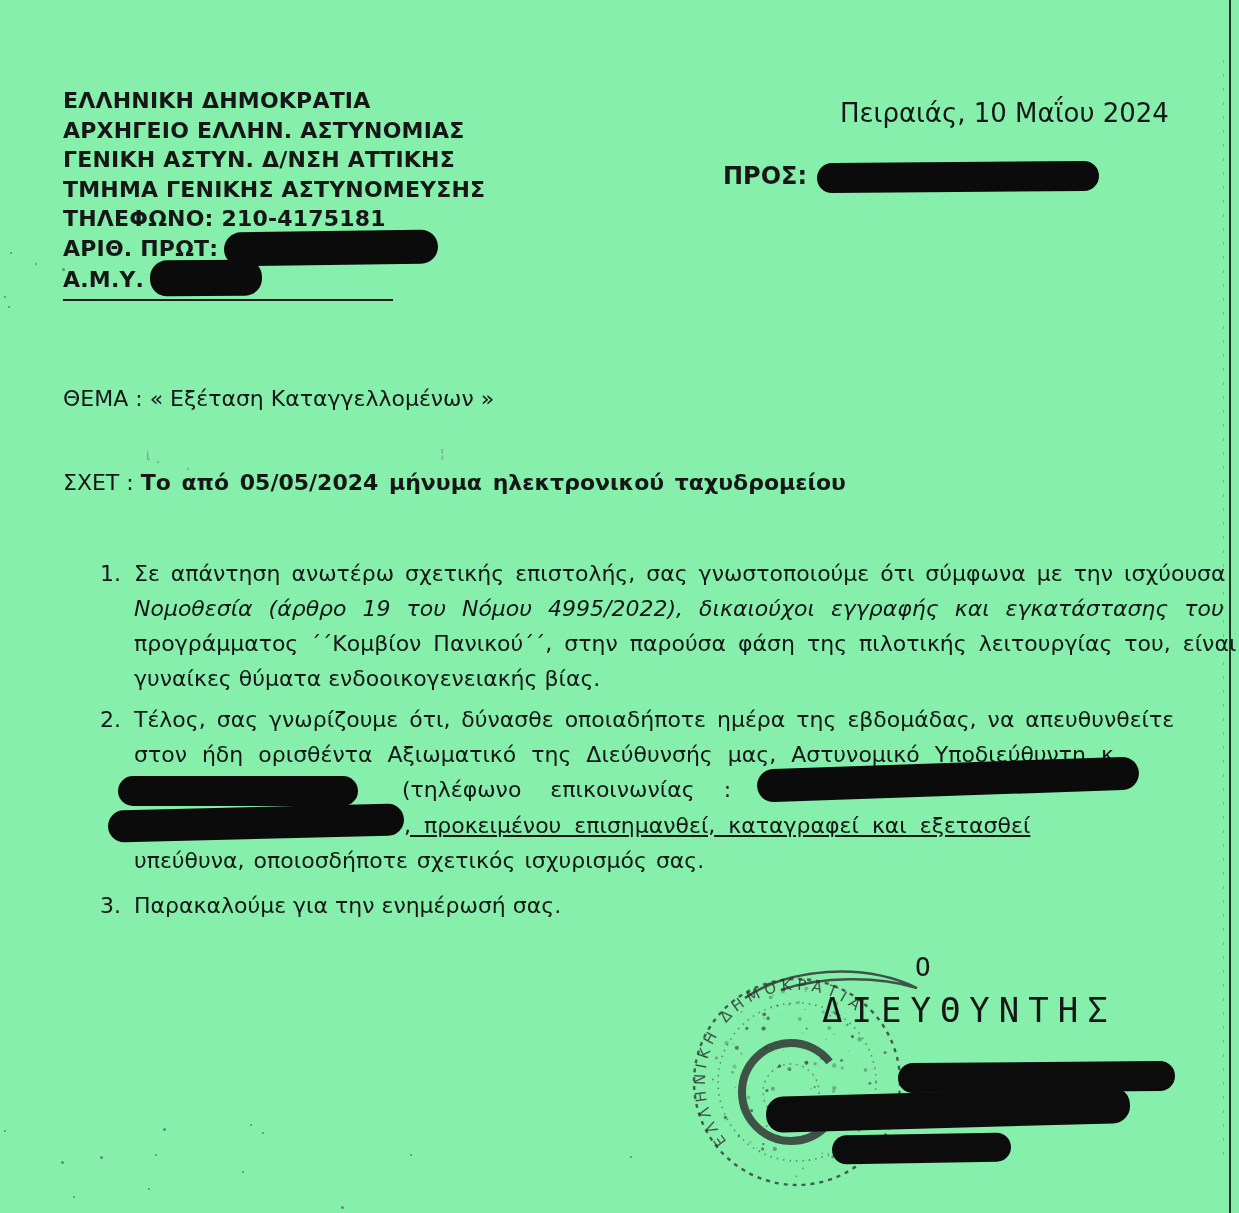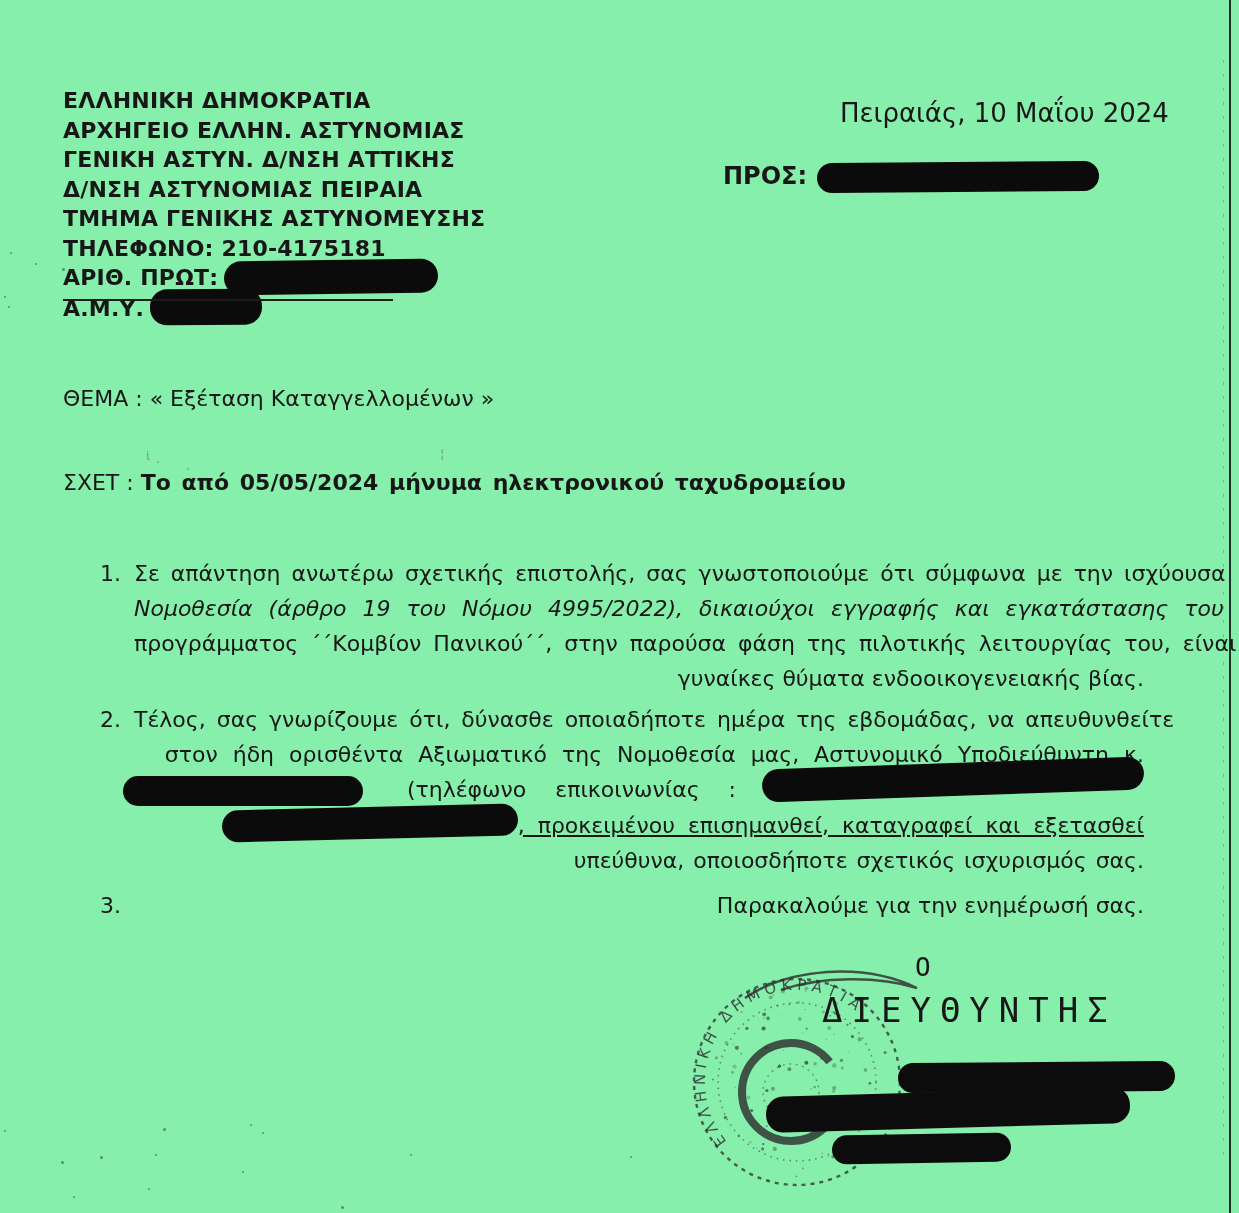--- a/index.html
+++ b/index.html
@@ -25,21 +25,21 @@
   
   .subject{position:absolute;left:63px;top:386px;font-size:22px;text-align:right;}
   .reference{position:absolute;left:63px;top:470px;font-size:22px;}
   .reference .ref-text{font-weight:bold;word-spacing:3px;}
   
   .item{position:absolute;left:100px;display:grid;grid-template-columns:34px 1010px;font-size:22px;line-height:35px;}
   .item .num{text-align:left;}
   .item-1{top:556px;}
   .item-2{top:702px;}
   .item-3{top:888px;}
-  .pline{white-space:nowrap;text-align:right;}
+  .pline{white-space:nowrap;}
   .ws4{word-spacing:4px;} .ws5{word-spacing:5px;} .ws8{word-spacing:8px;} .ws9{word-spacing:9px;font-style:italic;} .ws2{word-spacing:2px;}
   .rl3 .redact.b1{width:240px;height:30px;margin-left:-16px;}
   .rl3 .mid{word-spacing:22px;margin:0 26px 0 44px;}
   .rl3 .redact.b2{width:382px;height:33px;position:relative;top:-12px;transform:rotate(-2deg);}
   .rl4 .redact.b1{width:296px;height:32px;margin-left:-26px;transform:rotate(-1.4deg);position:relative;top:-4px;}
   .rl4 .after{word-spacing:6px;text-decoration:underline;}
   
   .sig-o{position:absolute;left:915px;top:952px;font-family:"DejaVu Sans Mono","Liberation Mono",monospace;font-size:26px;}
   .sig-title{position:absolute;left:822px;top:990px;font-family:"DejaVu Sans Mono","Liberation Mono",monospace;font-size:34px;letter-spacing:9px;white-space:nowrap;}
   .sig-bar{position:absolute;background:#0c0c0c;border-radius:17px;}
@@ -56,21 +56,20 @@
 </style>
 </head>
 <body>
 
 <div class="page">
 
   <div class="letterhead">
     <div class="lh-row">ΕΛΛΗΝΙΚΗ ΔΗΜΟΚΡΑΤΙΑ</div>
     <div class="lh-row">ΑΡΧΗΓΕΙΟ ΕΛΛΗΝ. ΑΣΤΥΝΟΜΙΑΣ</div>
     <div class="lh-row">ΓΕΝΙΚΗ ΑΣΤΥΝ. Δ/ΝΣΗ ΑΤΤΙΚΗΣ</div>
-    <div class="lh-row">Δ/ΝΣΗ ΑΣΤΥΝΟΜΙΑΣ ΠΕΙΡΑΙΑ</div>
     <div class="lh-row">ΤΜΗΜΑ ΓΕΝΙΚΗΣ ΑΣΤΥΝΟΜΕΥΣΗΣ</div>
     <div class="lh-row">ΤΗΛΕΦΩΝΟ: 210-4175181</div>
     <div class="lh-row lh-protocol">
       <span>ΑΡΙΘ. ΠΡΩΤ:</span><span class="redact"></span>
     </div>
     <div class="lh-row lh-amy">
       <span>Α.Μ.Υ.</span><span class="redact"></span>
     </div>
     <div class="protocol-underline"></div>
   </div>
@@ -97,21 +96,21 @@
       <div class="pline ws9">Νομοθεσία (άρθρο 19 του Νόμου 4995/2022), δικαιούχοι εγγραφής και εγκατάστασης του</div>
       <div class="pline ws5">προγράμματος ΄΄Κομβίον Πανικού΄΄, στην παρούσα φάση της πιλοτικής λειτουργίας του, είναι</div>
       <div class="pline">γυναίκες θύματα ενδοοικογενειακής βίας.</div>
     </div>
   </div>
 
   <div class="item item-2">
     <div class="num">2.</div>
     <div>
       <div class="pline ws4">Τέλος, σας γνωρίζουμε ότι, δύνασθε οποιαδήποτε ημέρα της εβδομάδας, να απευθυνθείτε</div>
-      <div class="pline ws8">στον ήδη ορισθέντα Αξιωματικό της Νομοθεσία μας, Αστυνομικό Υποδιεύθυντη κ.</div>
+      <div class="pline ws8">στον ήδη ορισθέντα Αξιωματικό της Διεύθυνσής μας, Αστυνομικό Υποδιεύθυντη κ.</div>
       <div class="pline rl3">
         <span class="redact b1"></span><span class="mid">(τηλέφωνο επικοινωνίας :</span><span class="redact b2"></span>
       </div>
       <div class="pline rl4">
         <span class="redact b1"></span><span class="after">, προκειμένου επισημανθεί, καταγραφεί και εξετασθεί</span>
       </div>
       <div class="pline ws2">υπεύθυνα, οποιοσδήποτε σχετικός ισχυρισμός σας.</div>
     </div>
   </div>
 

